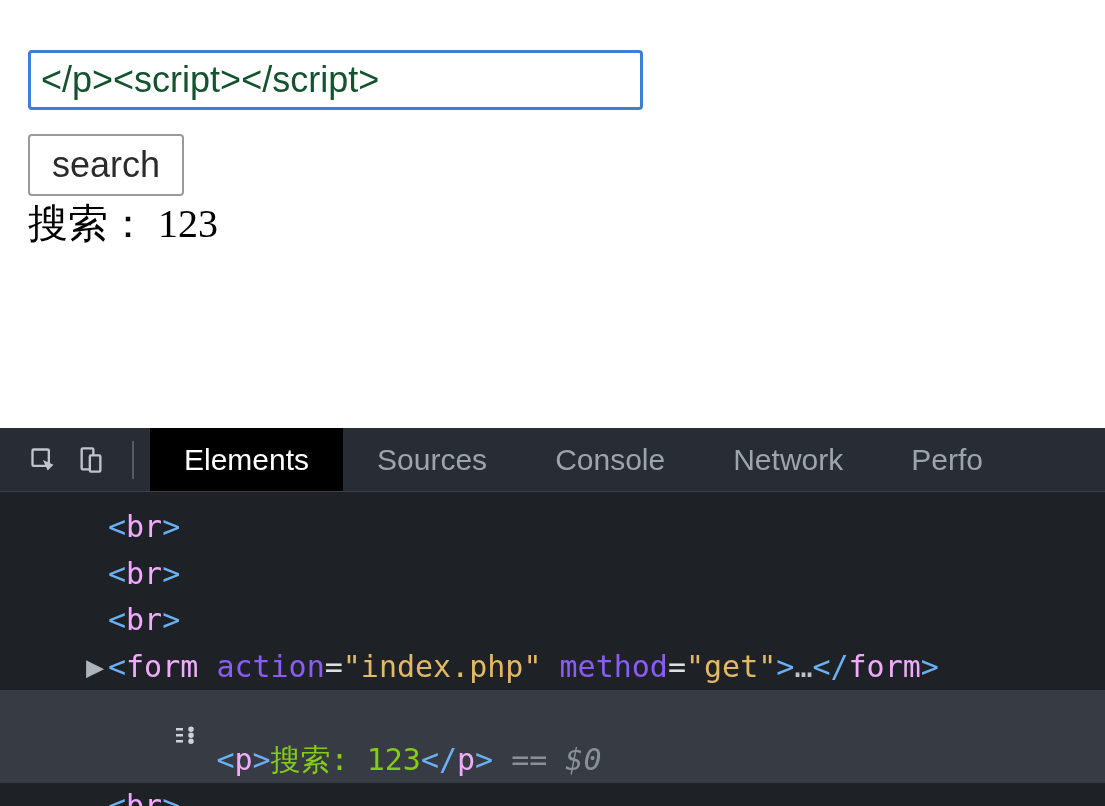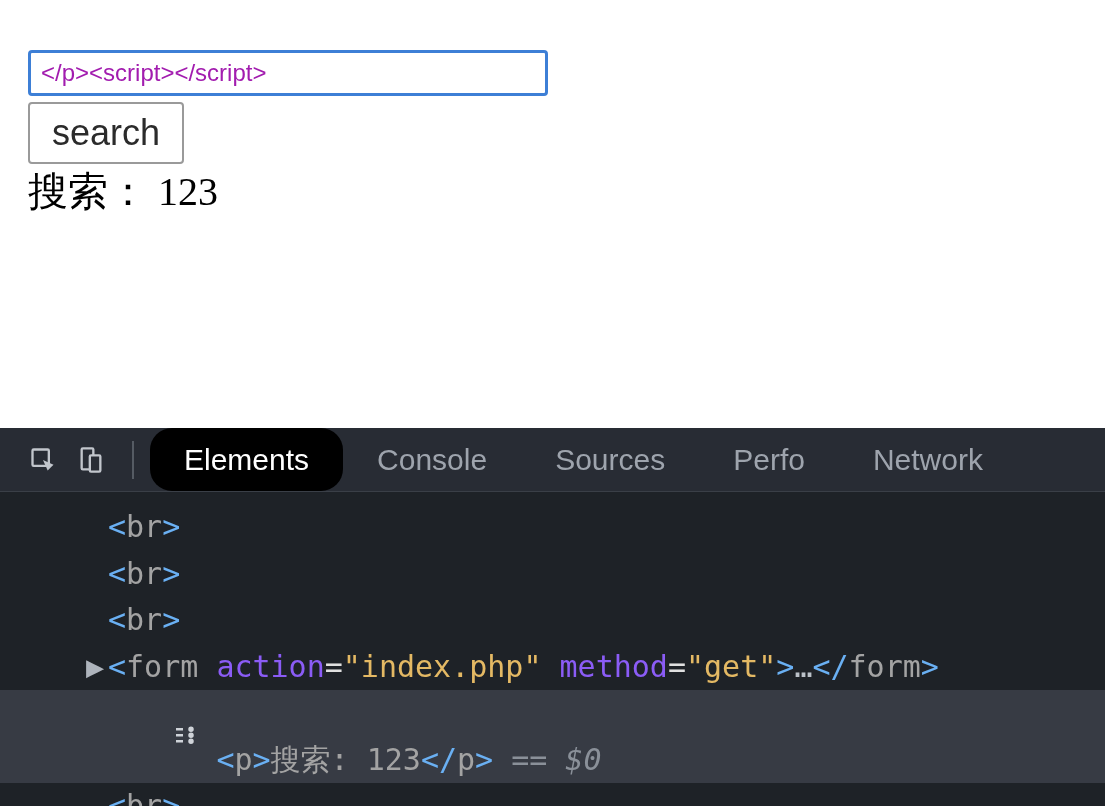--- a/index.html
+++ b/index.html
@@ -8,32 +8,32 @@
       background: #ffffff;
       width: 1105px;
       height: 806px;
       overflow: hidden;
     }
     .page-area {
       padding: 50px 28px 20px 28px;
     }
     .search-input {
       display: block;
-      width: 520px;
-      font-size: 24px;
+      width: 615px;
+      font-size: 36px;
       padding: 6px 10px;
       border: 3px solid #3d7fd6;
       border-radius: 4px;
       outline: none;
       font-family: Arial, sans-serif;
-      color: #a21caf;
+      color: #14532d;
     }
     .search-button {
       display: block;
-      margin-top: 6px;
+      margin-top: 24px;
       font-size: 36px;
       padding: 8px 22px;
       background: #fff;
       border: 2px solid #9a9a9a;
       border-radius: 4px;
       color: #2b2b2b;
       cursor: pointer;
       font-family: Arial, sans-serif;
     }
     .result-text {
@@ -86,21 +86,20 @@
       padding: 0 34px;
       height: 100%;
       display: flex;
       align-items: center;
       cursor: pointer;
       font-family: "Helvetica Neue", Arial, sans-serif;
     }
     .tab.active {
       color: #fff;
       background: #000;
-      border-radius: 22px;
     }
     .code-area {
       padding: 12px 0 0 0;
       font-size: 30px;
       line-height: 1.55;
     }
     .code-line {
       white-space: pre;
       padding-left: 108px;
       color: #d0d5dd;
@@ -115,25 +114,25 @@
       color: #aeb4bc;
     }
     .gutter-icon {
       position: absolute;
       left: 28px;
       top: 50%;
       transform: translateY(-50%);
       color: #cfd3d9;
     }
     .tok-angle { color: #6ab0f3; }
-    .tok-tag   { color: #a3a3a3; }
+    .tok-tag   { color: #f0abfc; }
     .tok-attr  { color: #8b5cf6; }
     .tok-eq    { color: #e0e0e0; }
     .tok-str   { color: #e4b964; }
-    .tok-text  { color: #a3a3a3; }
+    .tok-text  { color: #84cc16; }
     .tok-dots  { color: #bcc2c9; }
     .tok-sel   { color: #8a9099; font-style: italic; }
   </style>
 </head>
 <body>
 
 <div class="page-area">
   <input type="text" class="search-input" value="&lt;/p&gt;&lt;script&gt;&lt;/script&gt;" style="">
   <button class="search-button">search</button>
 
@@ -151,24 +150,24 @@
       </div>
       <div class="dt-icon">
         <svg width="28" height="28" viewBox="0 0 24 24" fill="none" stroke="currentColor" stroke-width="2">
           <rect x="4" y="2" width="10" height="18" rx="1"></rect>
           <rect x="11" y="8" width="9" height="14" rx="1" fill="#282c34"></rect>
         </svg>
       </div>
     </div>
     <div class="divider"></div>
     <div class="tab active">Elements</div>
+    <div class="tab">Sources</div>
     <div class="tab">Console</div>
-    <div class="tab">Sources</div>
+    <div class="tab">Network</div>
     <div class="tab">Perfo</div>
-    <div class="tab">Network</div>
   </div>
 
   <div class="code-area">
     <div class="code-line"><span class="tok-angle">&lt;</span><span class="tok-tag">br</span><span class="tok-angle">&gt;</span></div>
     <div class="code-line"><span class="tok-angle">&lt;</span><span class="tok-tag">br</span><span class="tok-angle">&gt;</span></div>
     <div class="code-line"><span class="tok-angle">&lt;</span><span class="tok-tag">br</span><span class="tok-angle">&gt;</span></div>
 
     <div class="code-line" style="position:relative;"><span class="twisty">▶</span><span class="tok-angle">&lt;</span><span class="tok-tag">form</span> <span class="tok-attr">action</span><span class="tok-eq">=</span><span class="tok-str">"index.php"</span> <span class="tok-attr">method</span><span class="tok-eq">=</span><span class="tok-str">"get"</span><span class="tok-angle">&gt;</span><span class="tok-dots">…</span><span class="tok-angle">&lt;/</span><span class="tok-tag">form</span><span class="tok-angle">&gt;</span></div>
 
     <div class="code-line highlighted">

